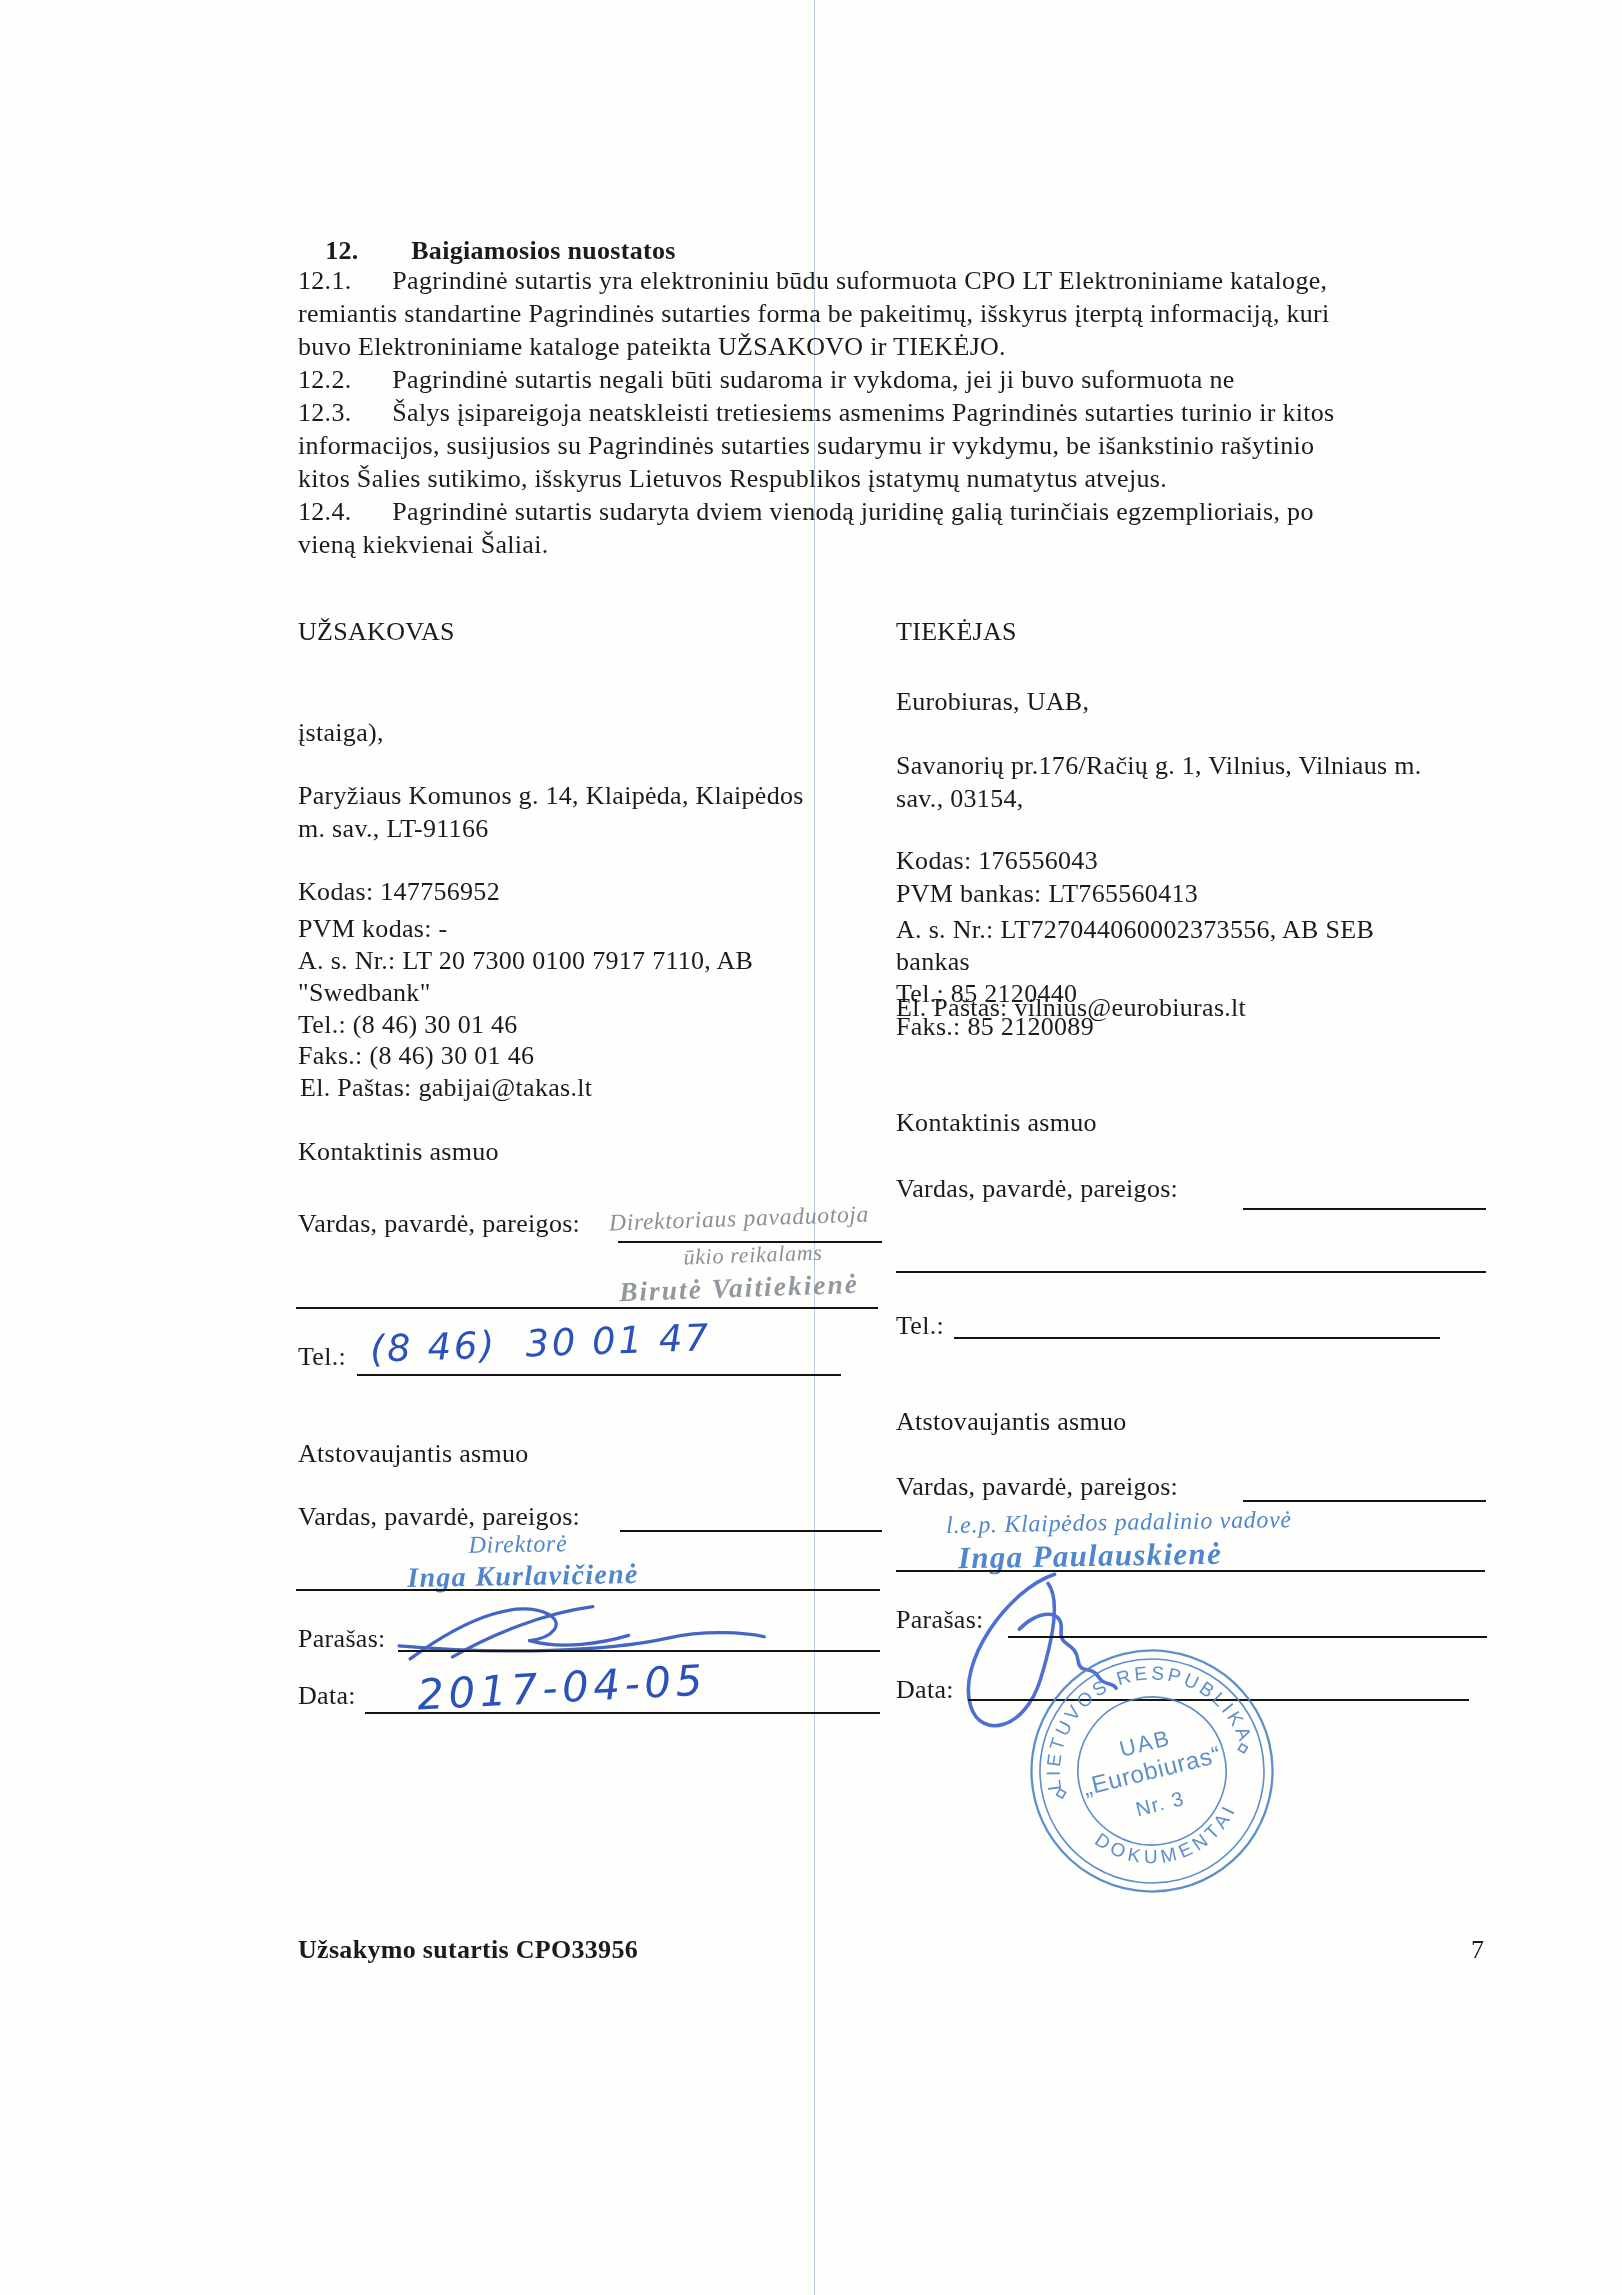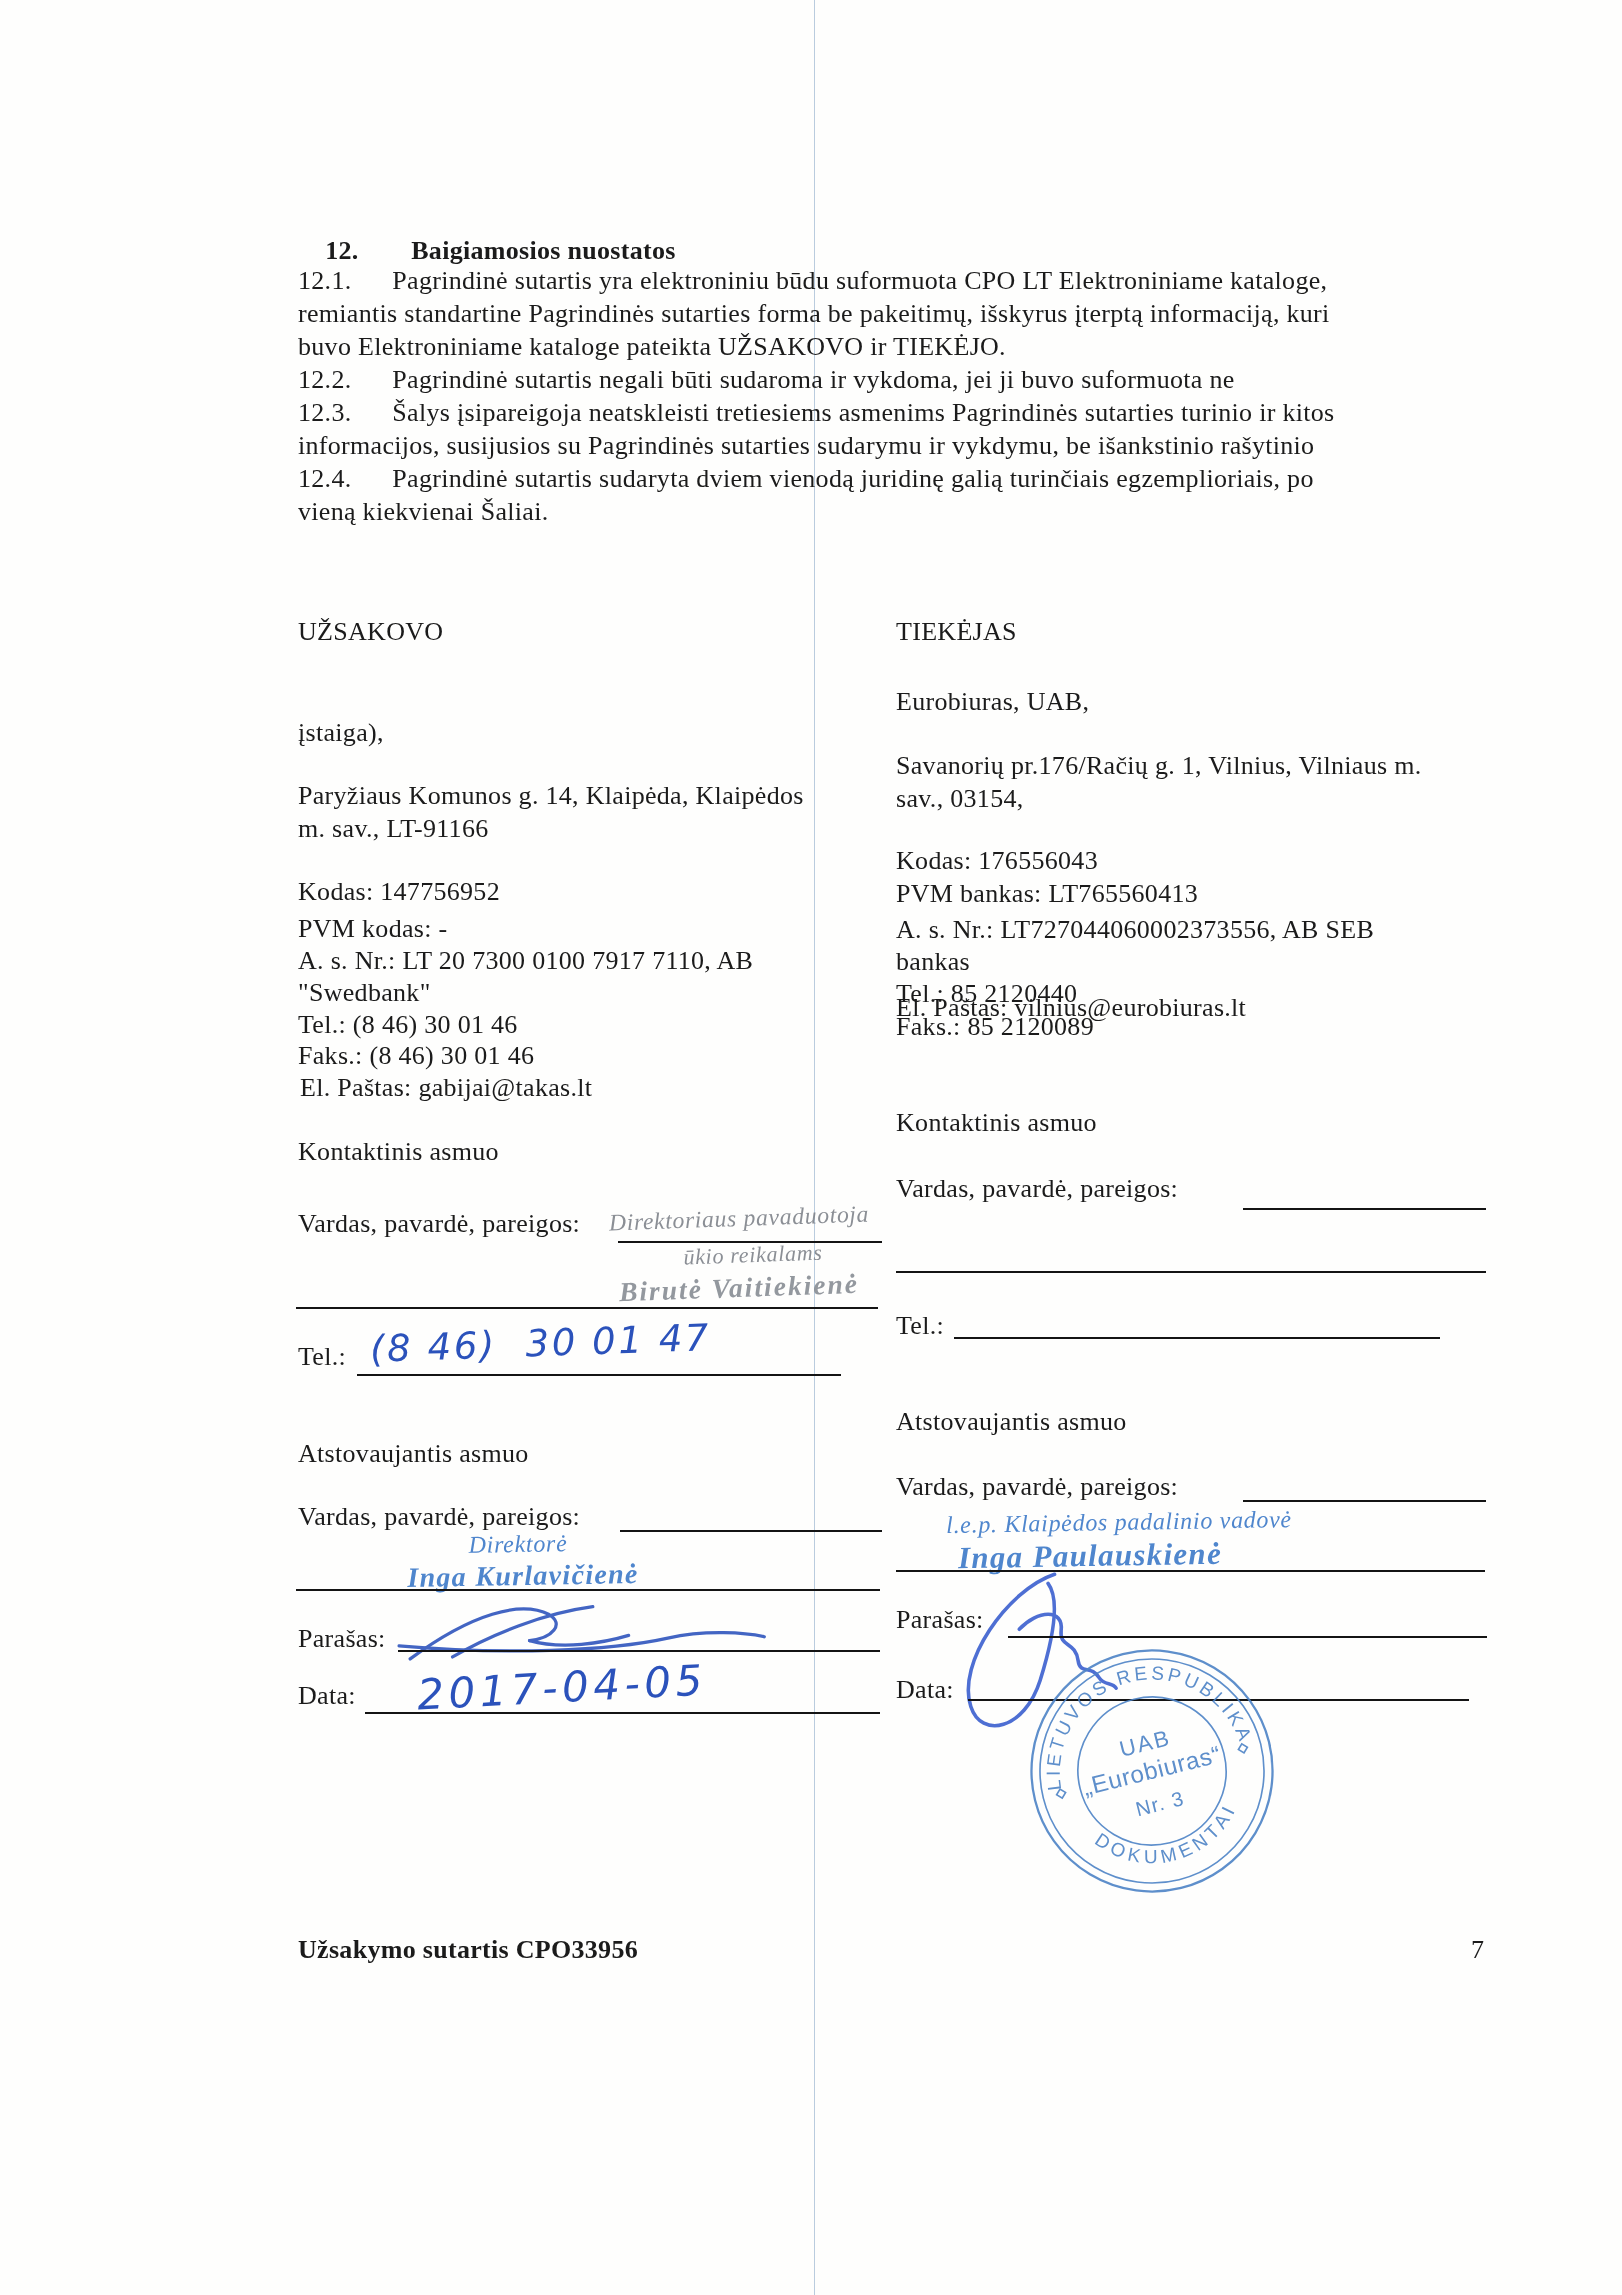--- a/index.html
+++ b/index.html
@@ -32,25 +32,26 @@
     <span class="num">12.</span><span>Baigiamosios nuostatos</span>
   </div>
 
   <div style="position:absolute;left:298px;top:264px;">
     <div class="clause-line">12.1.      Pagrindinė sutartis yra elektroniniu būdu suformuota CPO LT Elektroniniame kataloge,</div>
     <div class="clause-line">remiantis standartine Pagrindinės sutarties forma be pakeitimų, išskyrus įterptą informaciją, kuri</div>
     <div class="clause-line">buvo Elektroniniame kataloge pateikta UŽSAKOVO ir TIEKĖJO.</div>
     <div class="clause-line">12.2.      Pagrindinė sutartis negali būti sudaroma ir vykdoma, jei ji buvo suformuota ne</div>
     <div class="clause-line">12.3.      Šalys įsipareigoja neatskleisti tretiesiems asmenims Pagrindinės sutarties turinio ir kitos</div>
     <div class="clause-line">informacijos, susijusios su Pagrindinės sutarties sudarymu ir vykdymu, be išankstinio rašytinio</div>
+    <div class="clause-line">kitos Šalies sutikimo, išskyrus Lietuvos Respublikos įstatymų numatytus atvejus.</div>
     <div class="clause-line">12.4.      Pagrindinė sutartis sudaryta dviem vienodą juridinę galią turinčiais egzemplioriais, po</div>
     <div class="clause-line">vieną kiekvienai Šaliai.</div>
   </div>
 
-  <div class="t" style="left:298px;top:616px;">UŽSAKOVO</div>
+  <div class="t" style="left:298px;top:616px;">UŽSAKOVAS</div>
 
   <div class="t" style="left:298px;top:717px;">įstaiga),</div>
   <div class="t" style="left:298px;top:780px;">Paryžiaus Komunos g. 14, Klaipėda, Klaipėdos</div>
   <div class="t" style="left:298px;top:813px;">m. sav., LT-91166</div>
   <div class="t" style="left:298px;top:876px;">Kodas: 147756952</div>
   <div class="t" style="left:298px;top:913px;">PVM kodas: -</div>
   <div class="t" style="left:298px;top:945px;">A. s. Nr.: LT 20 7300 0100 7917 7110, AB</div>
   <div class="t" style="left:298px;top:977px;">"Swedbank"</div>
   <div class="t" style="left:298px;top:1009px;">Tel.: (8 46) 30 01 46</div>
   <div class="t" style="left:298px;top:1040px;">Faks.: (8 46) 30 01 46</div>

